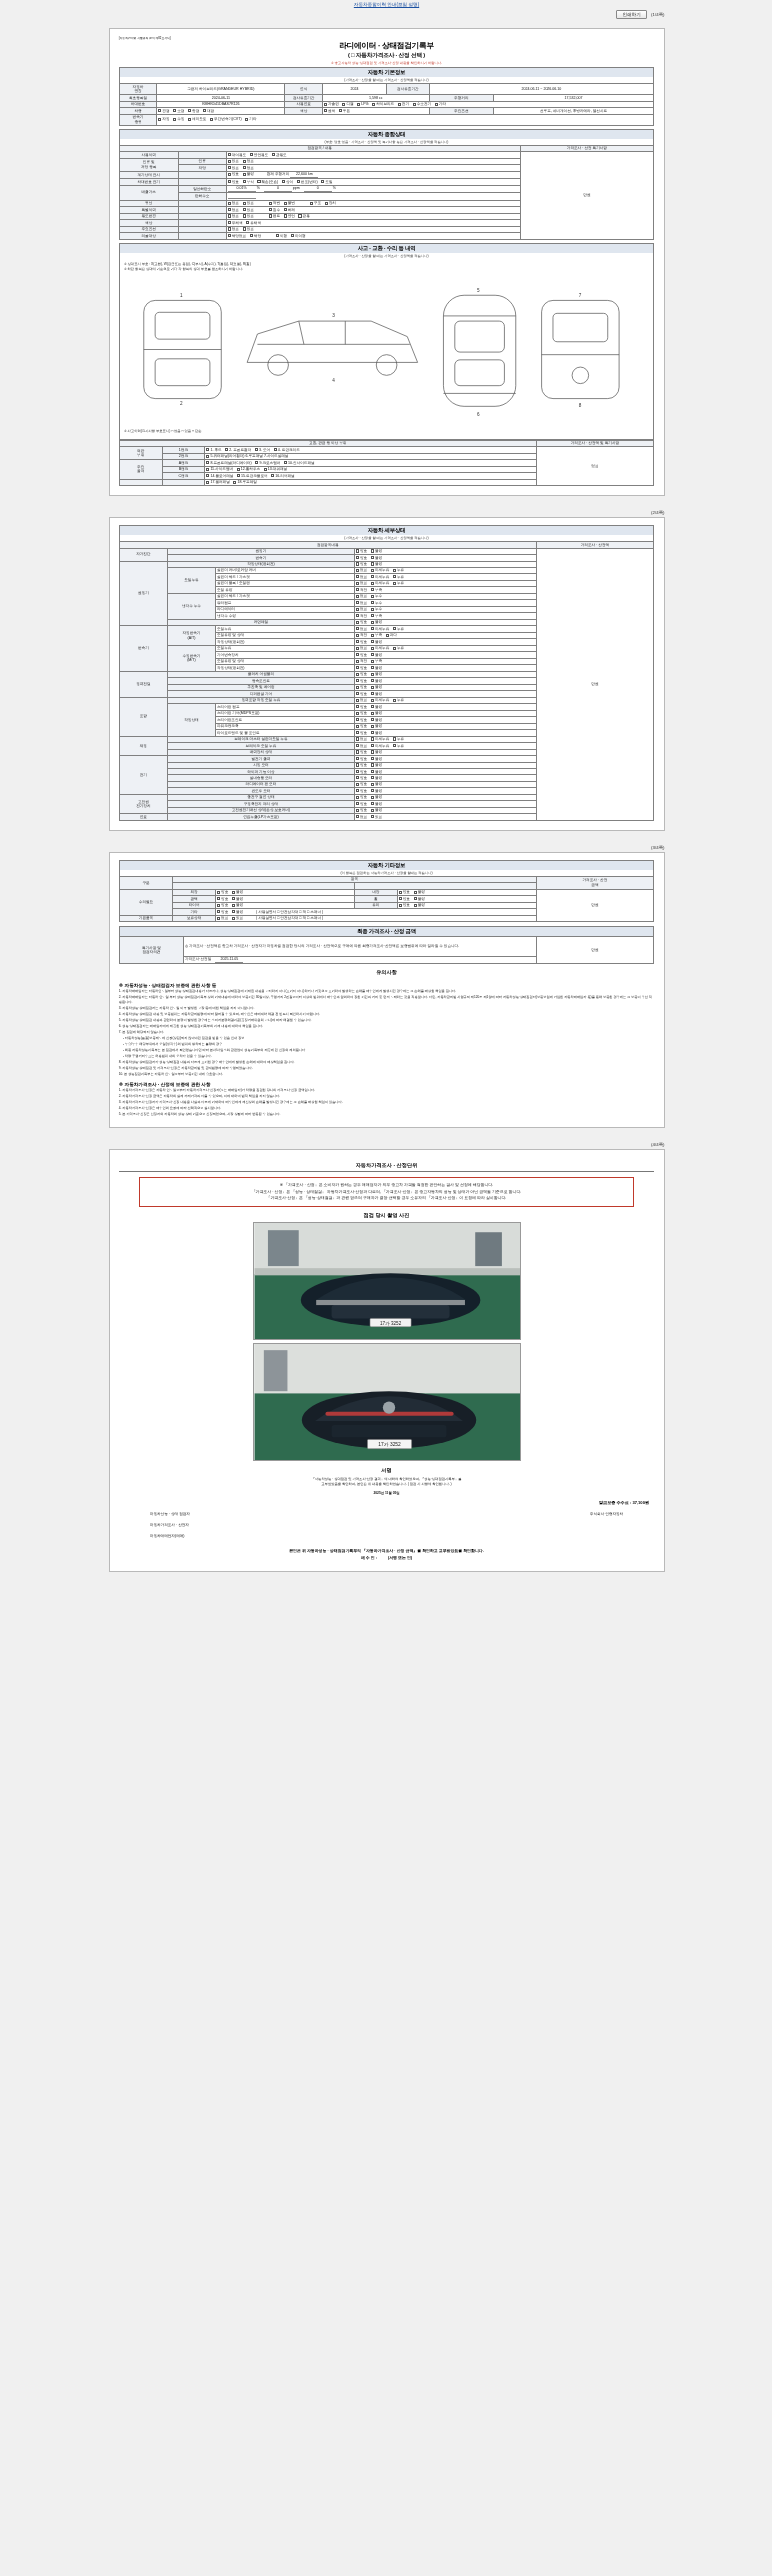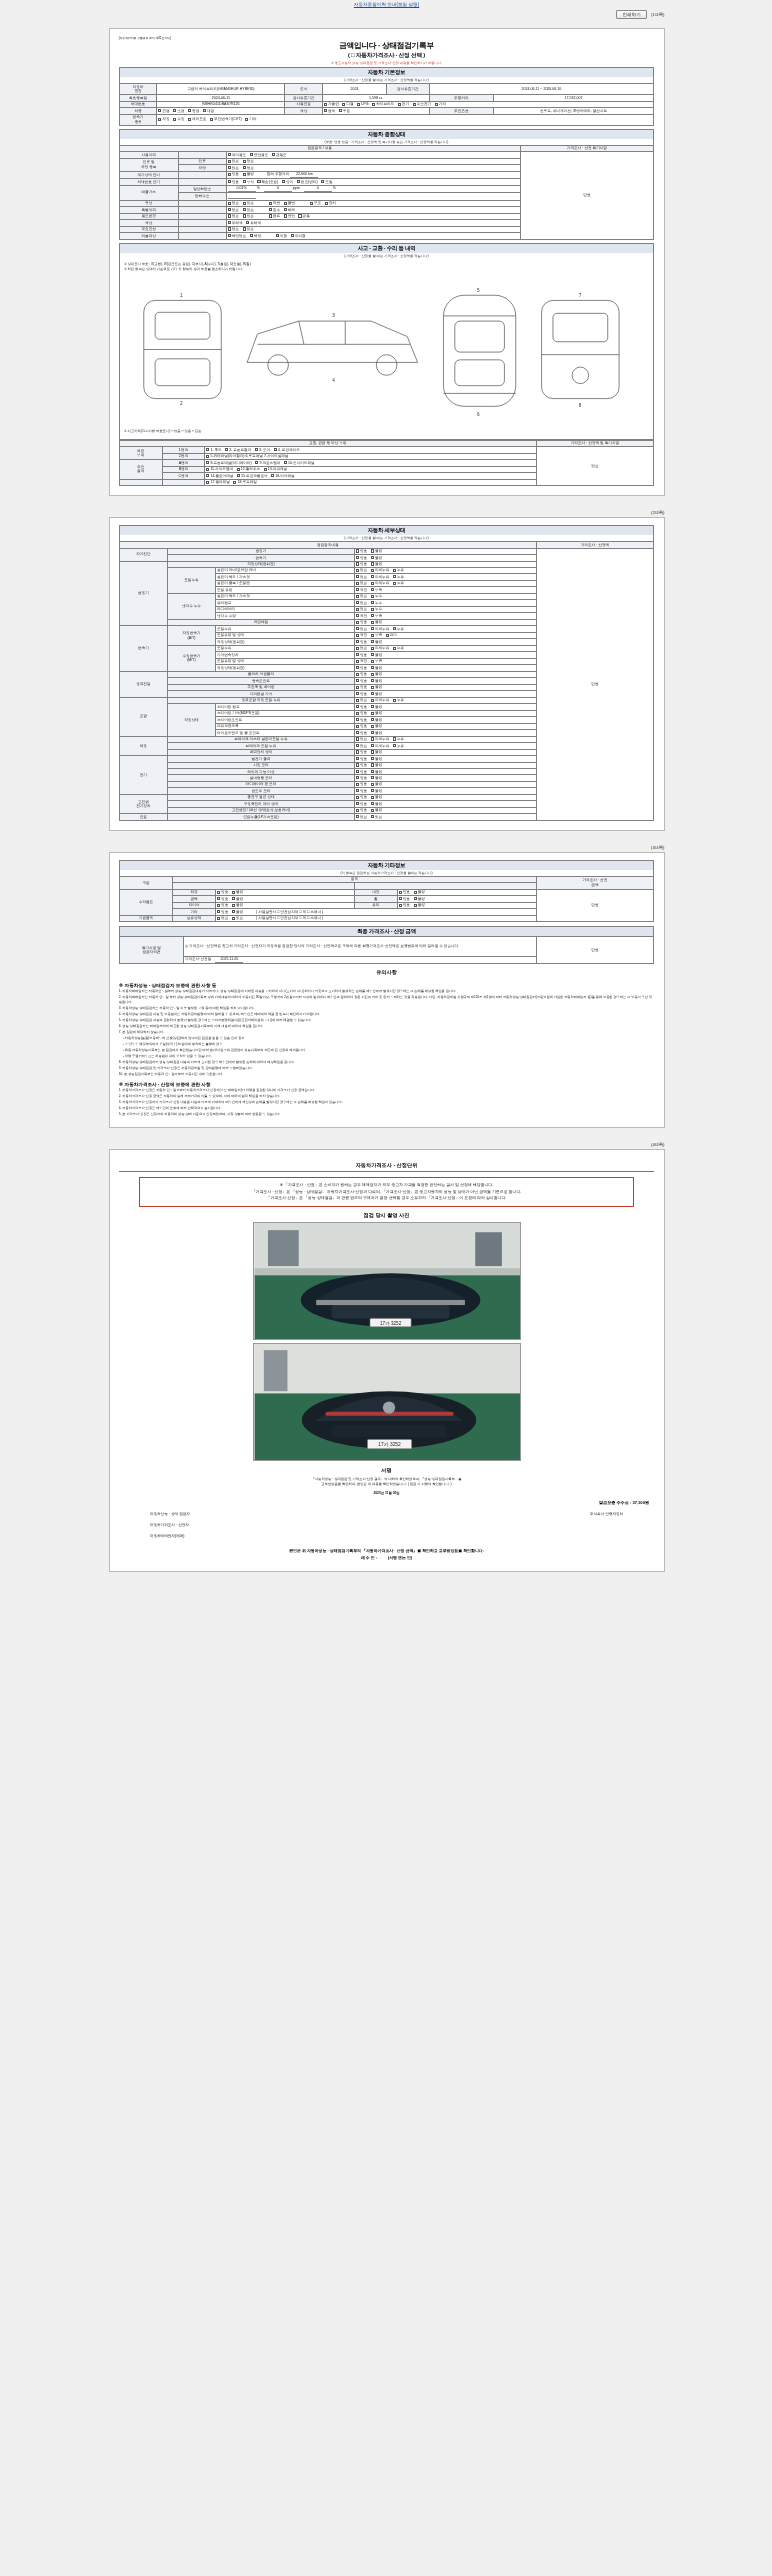--- a/index.html
+++ b/index.html
@@ -129,21 +129,21 @@
     <span class="tb-link">자동차종합이력 안내(보험 설명)</span>
   </div>
 
   <div class="printrow">
     <button class="btn-print">인쇄하기</button>
     <span class="pagemark">(1/4쪽)</span>
   </div>
 
   <div class="sheet first">
     <div class="tiny" style="margin-bottom:1px;">[자동차관리법 시행규칙 별지 제82호서식]</div>
-    <div class="doc-title">금액입니다 · 상태점검기록부</div>
+    <div class="doc-title">라디에이터 · 상태점검기록부</div>
     <div class="doc-subtitle">( □ 자동차가격조사 · 산정 선택 )</div>
     <div class="doc-note">
       <span class="red">※ 중고자동차 성능·상태점검 및 가격조사·산정 내용을 확인하시기 바랍니다.</span>
     </div>
 
     <div class="band">자동차 기본정보</div>
     <div class="band-sub">(가격조사 · 산정을 할 때는 가격조사 · 산정액을 적습니다)</div>
     <table class="grid">
       <colgroup>
         <col style="width:7%">

